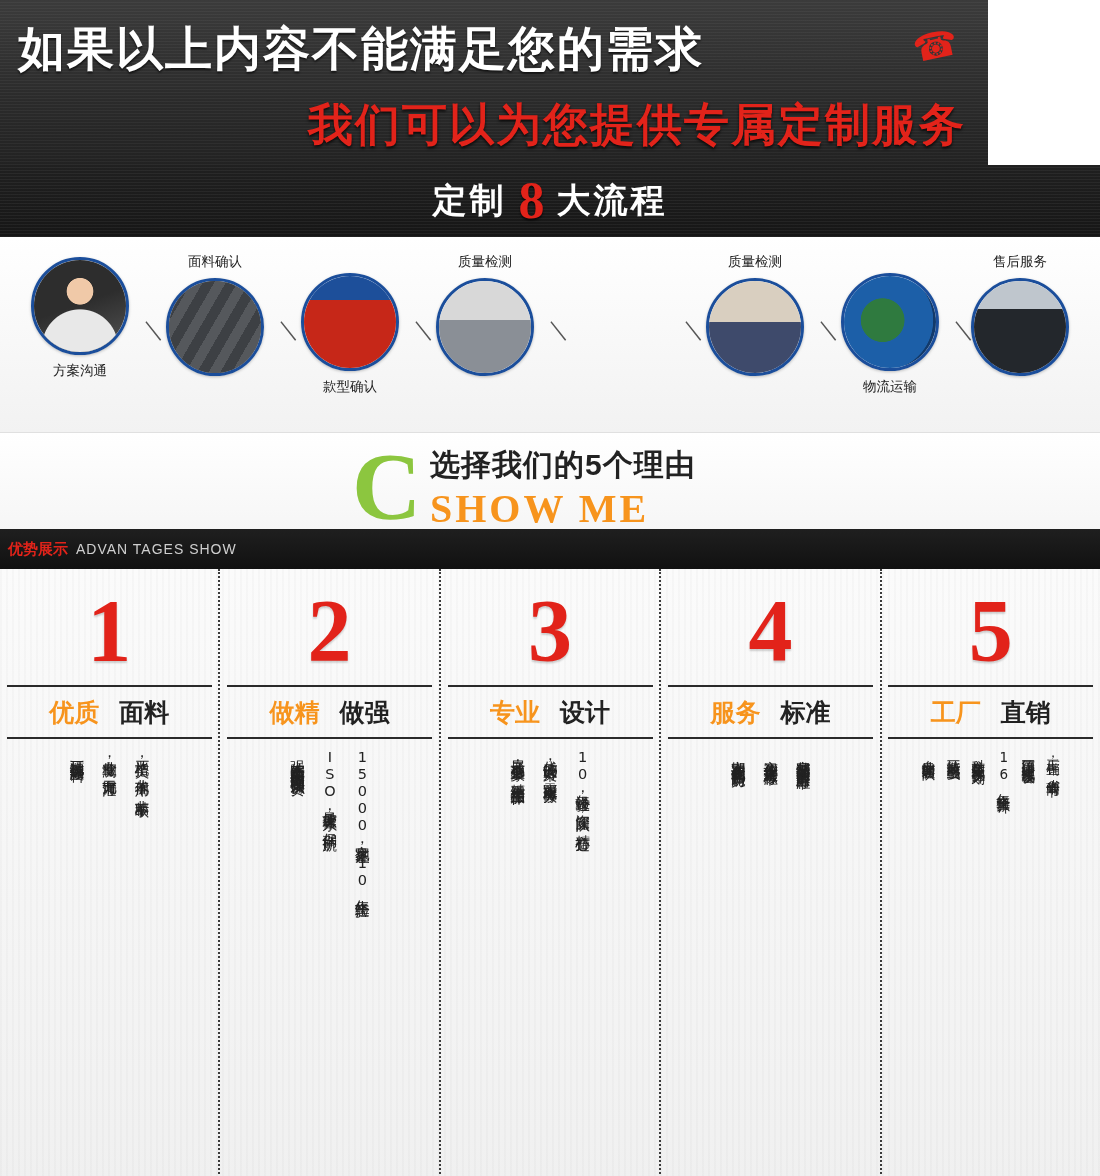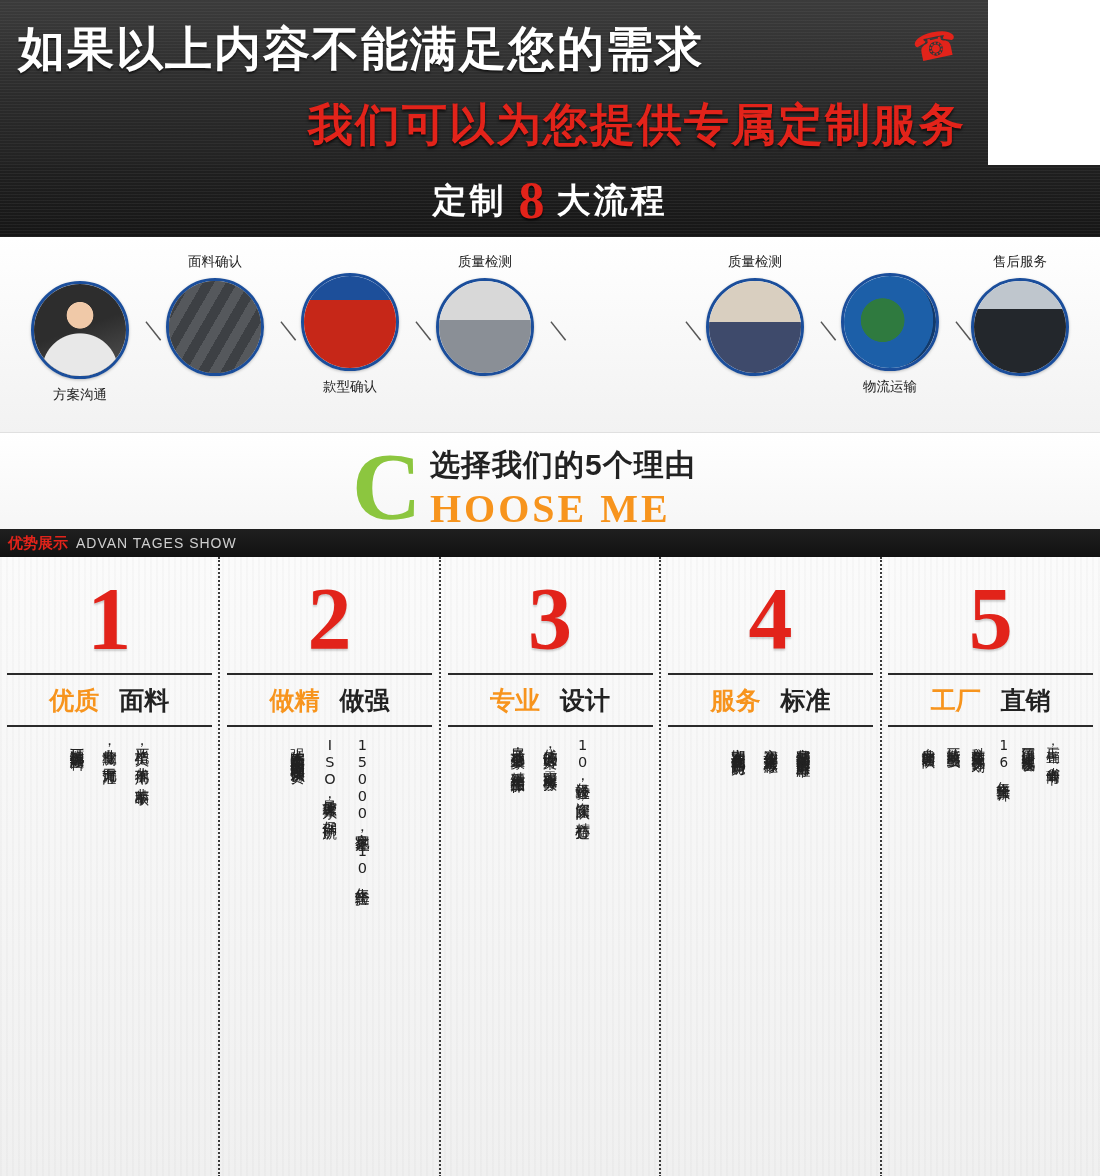--- a/index.html
+++ b/index.html
@@ -138,21 +138,21 @@
   }
   .choose .c-en{
     position:absolute;left:430px;top:52px;
     font-size:40px;font-weight:bold;color:#f7941d;
     font-family:"Liberation Serif","DejaVu Serif",serif;
     letter-spacing:3px;
   }
 
   
   .advbar{
-    position:relative;width:1100px;height:28px;
+    position:relative;width:1100px;height:40px;
     background:linear-gradient(180deg,#1f1f1f 0%,#111 100%);
     display:flex;align-items:center;
   }
   .advbar .cn{
     color:#e2231a;font-size:15px;font-weight:bold;margin-left:8px;
     font-family:"DejaVu Sans","Liberation Sans",sans-serif;
   }
   .advbar .en{
     color:#cfcfcf;font-size:14px;margin-left:8px;letter-spacing:1px;
     font-family:"Liberation Sans",sans-serif;
@@ -220,21 +220,21 @@
   <div class="band">
     <div class="band-inner">
       <span class="bt">定制</span>
       <span class="bnum">8</span>
       <span class="bt">大流程</span>
     </div>
   </div>
 
   <div class="process">
 
-    <div class="step down" style="left:26px;top:44px;">
+    <div class="step down" style="left:26px;top:20px;">
       <div class="circ">
           <div class="ph ph-operator"></div>
         </div>
       <div class="step-label">方案沟通</div>
     </div>
     <div class="arrow" style="left:143px;top:78px;">＼</div>
 
     <div class="step up" style="left:161px;top:16px;">
       <div class="step-label">面料确认</div>
       <div class="circ">
@@ -281,21 +281,21 @@
       <div class="step-label">售后服务</div>
       <div class="circ">
           <div class="ph ph-team"></div>
         </div>
     </div>
   </div>
 
   <div class="choose">
     <div class="c-big">C</div>
     <div class="c-cn">选择我们的5个理由</div>
-    <div class="c-en">HOOSE  ME</div>
+    <div class="c-en">SHOW  ME</div>
   </div>
 
   <div class="advbar">
     <span class="cn">优势展示</span>
     <span class="en">ADVAN TAGES SHOW</span>
   </div>
 
   <div class="reasons">
 
     <div class="col">

